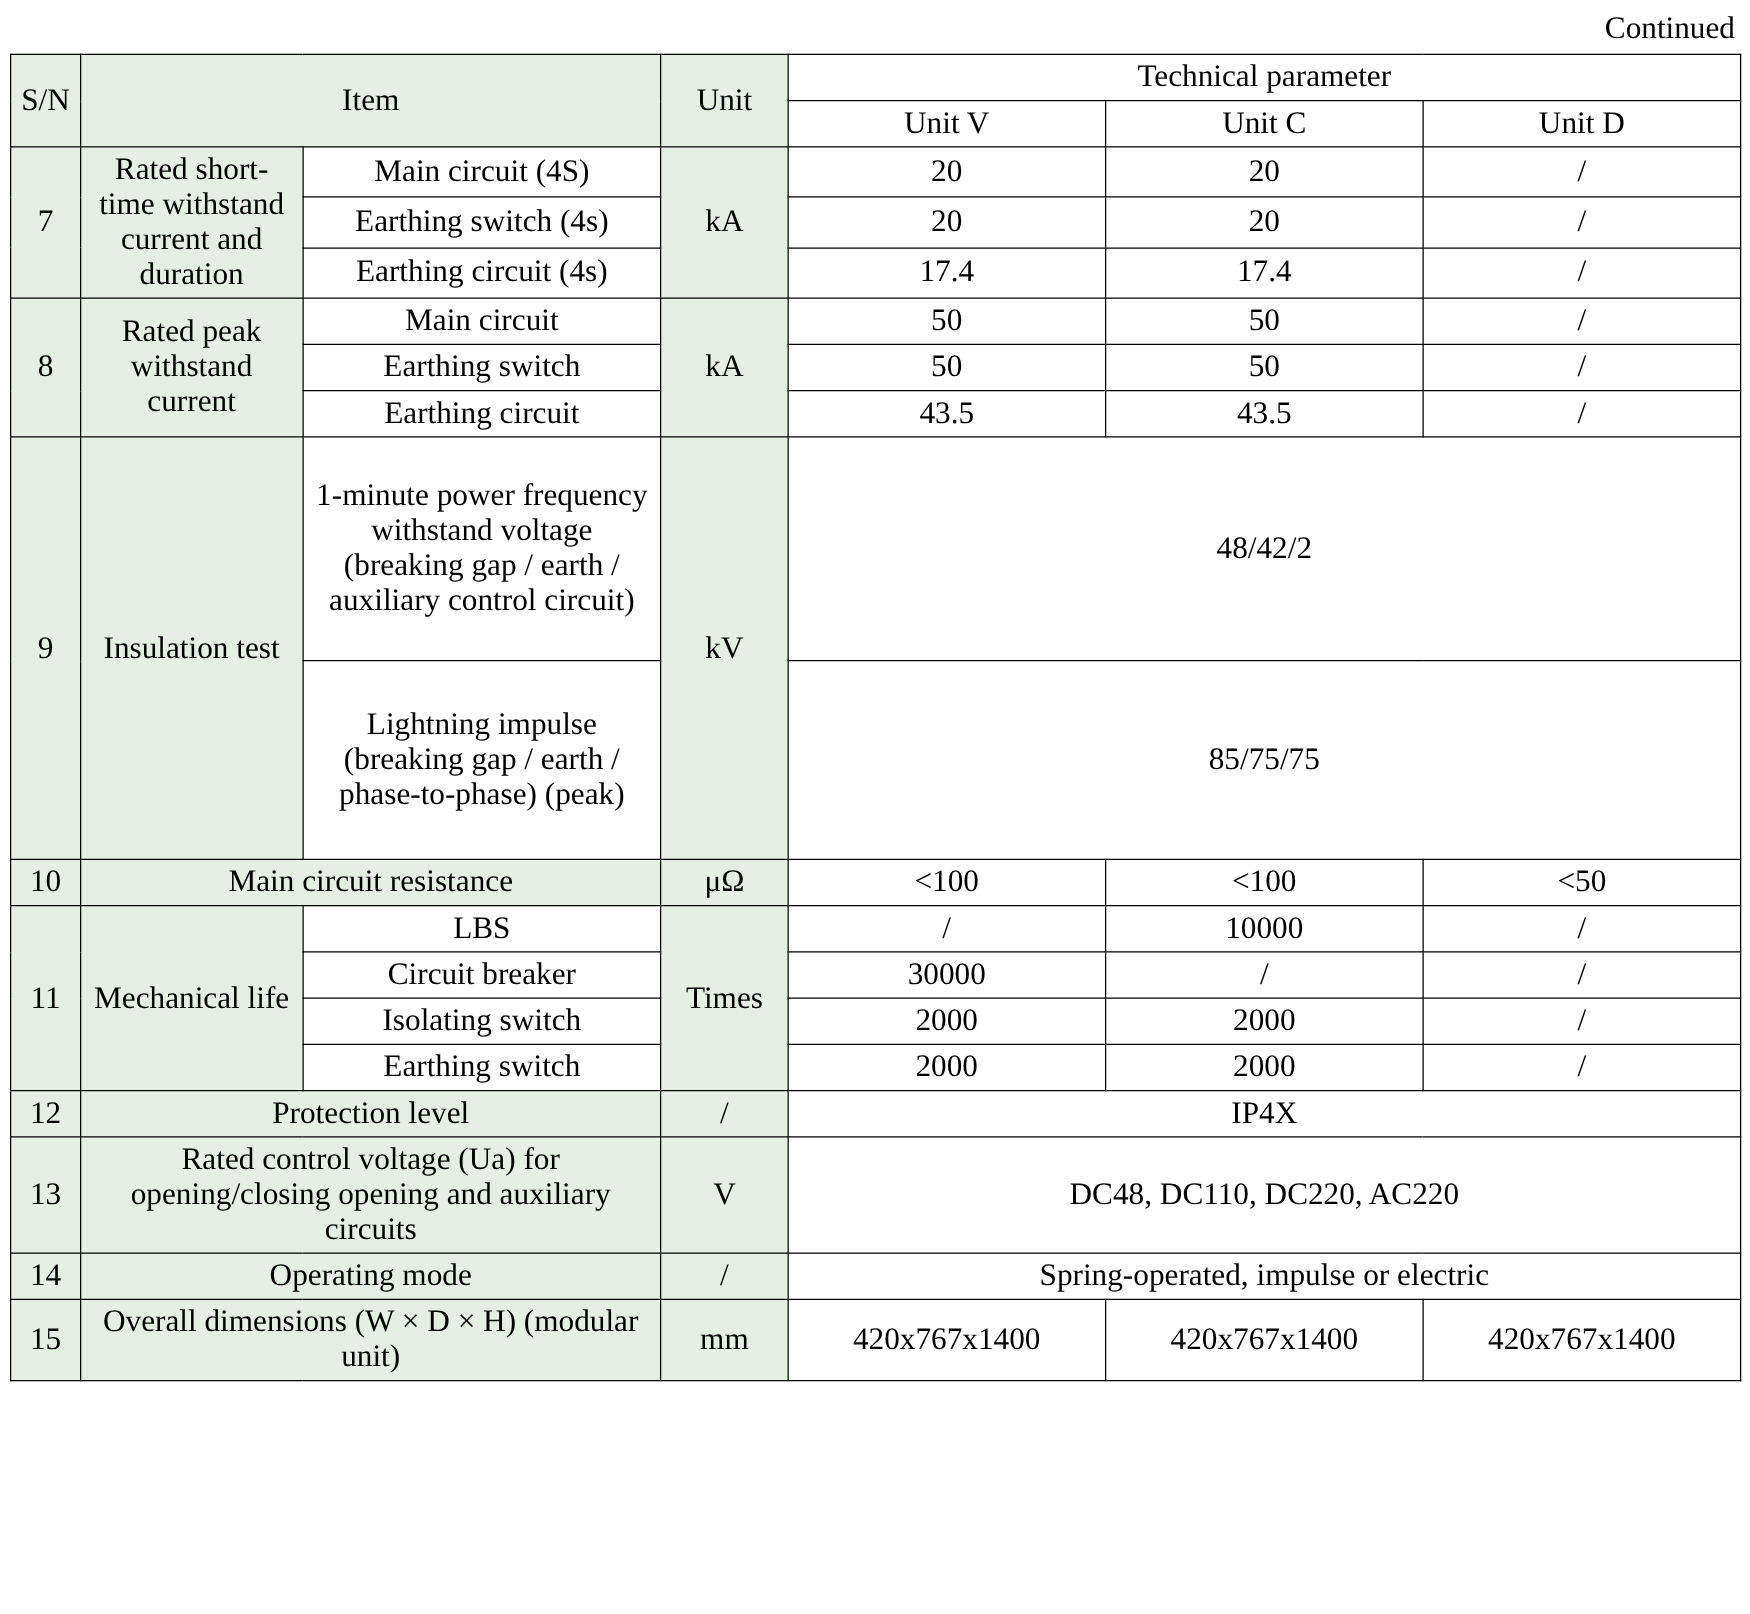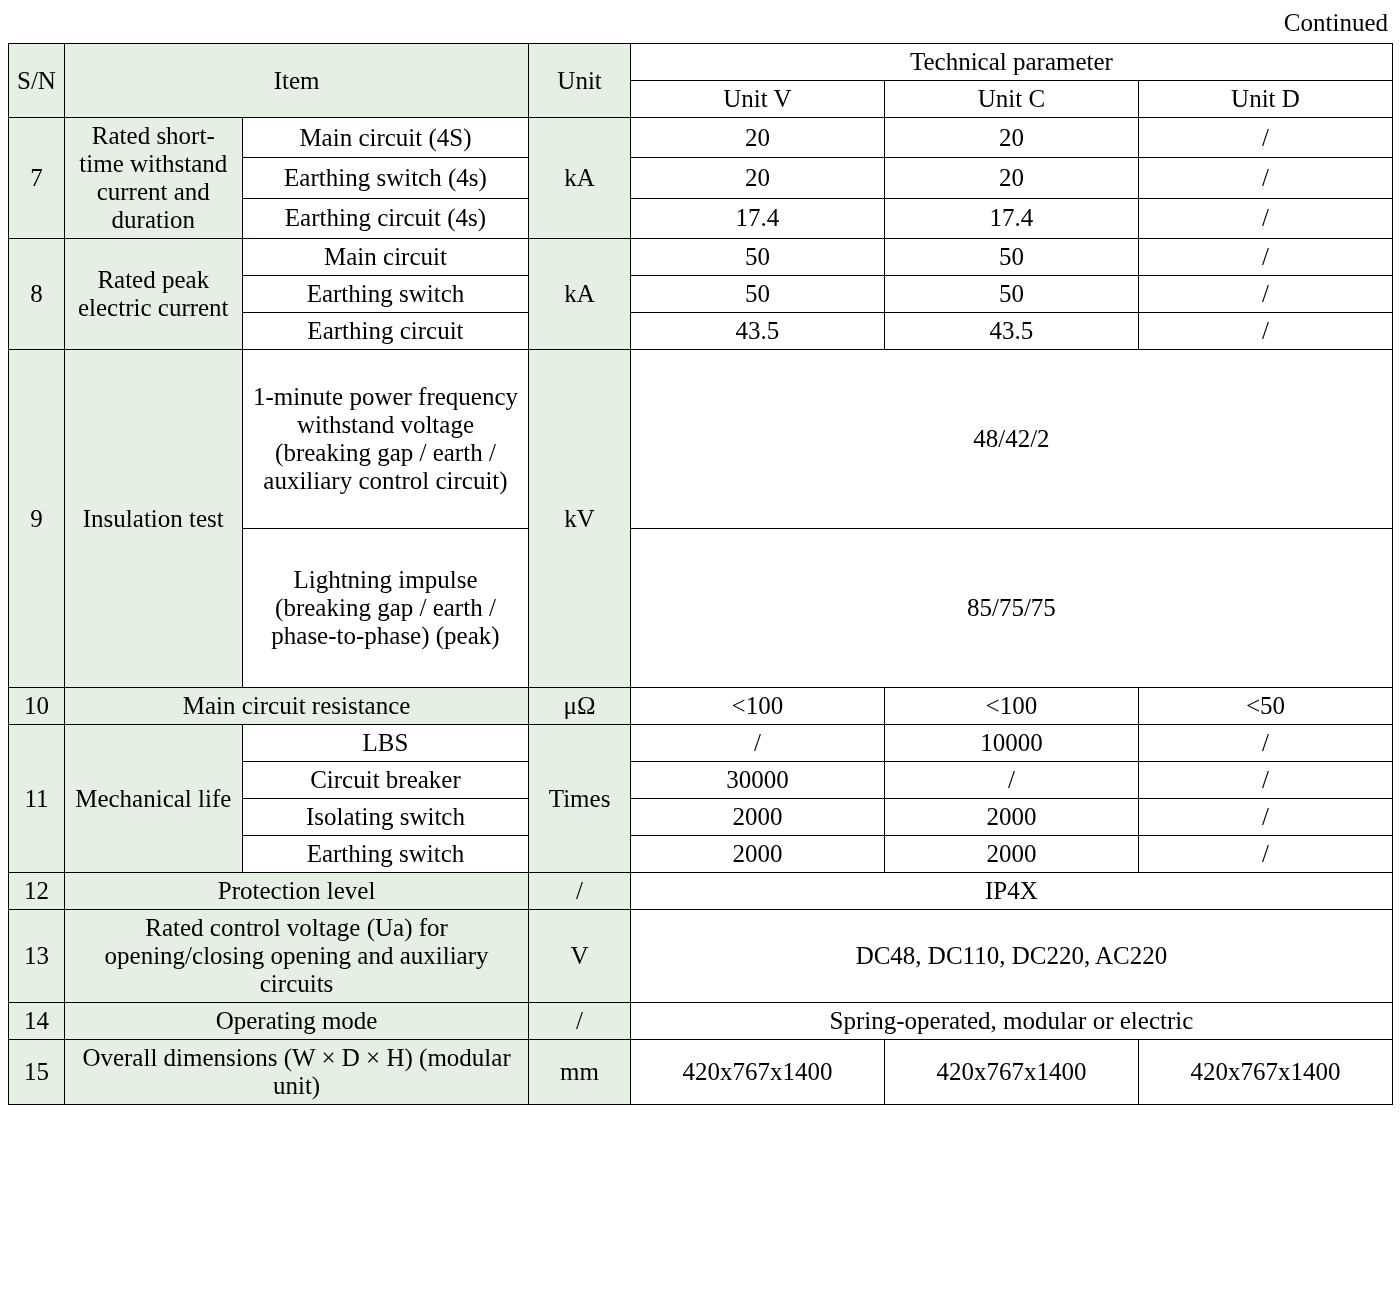--- a/index.html
+++ b/index.html
@@ -101,21 +101,21 @@
       </tr>
       <tr>
         <td class="white">Earthing circuit (4s)</td>
         <td class="white">17.4</td>
         <td class="white">17.4</td>
         <td class="white">/</td>
       </tr>
 
       <tr>
         <td class="shade" rowspan="3">8</td>
-        <td class="shade" rowspan="3">Rated peak electric current</td>
+        <td class="shade" rowspan="3">Rated peak withstand current</td>
         <td class="white">Main circuit</td>
         <td class="shade" rowspan="3">kA</td>
         <td class="white">50</td>
         <td class="white">50</td>
         <td class="white">/</td>
       </tr>
       <tr>
         <td class="white">Earthing switch</td>
         <td class="white">50</td>
         <td class="white">50</td>
@@ -188,21 +188,21 @@
         <td class="shade">13</td>
         <td class="shade" colspan="2">Rated control voltage (Ua) for opening/closing opening and auxiliary circuits</td>
         <td class="shade">V</td>
         <td class="white" colspan="3">DC48, DC110, DC220, AC220</td>
       </tr>
 
       <tr>
         <td class="shade">14</td>
         <td class="shade" colspan="2">Operating mode</td>
         <td class="shade">/</td>
-        <td class="white" colspan="3">Spring-operated, modular or electric</td>
+        <td class="white" colspan="3">Spring-operated, impulse or electric</td>
       </tr>
 
       <tr>
         <td class="shade outer-bottom">15</td>
         <td class="shade outer-bottom" colspan="2">Overall dimensions (W × D × H) (modular unit)</td>
         <td class="shade outer-bottom">mm</td>
         <td class="white outer-bottom nowrap">420x767x1400</td>
         <td class="white outer-bottom nowrap">420x767x1400</td>
         <td class="white outer-bottom nowrap">420x767x1400</td>
       </tr>

